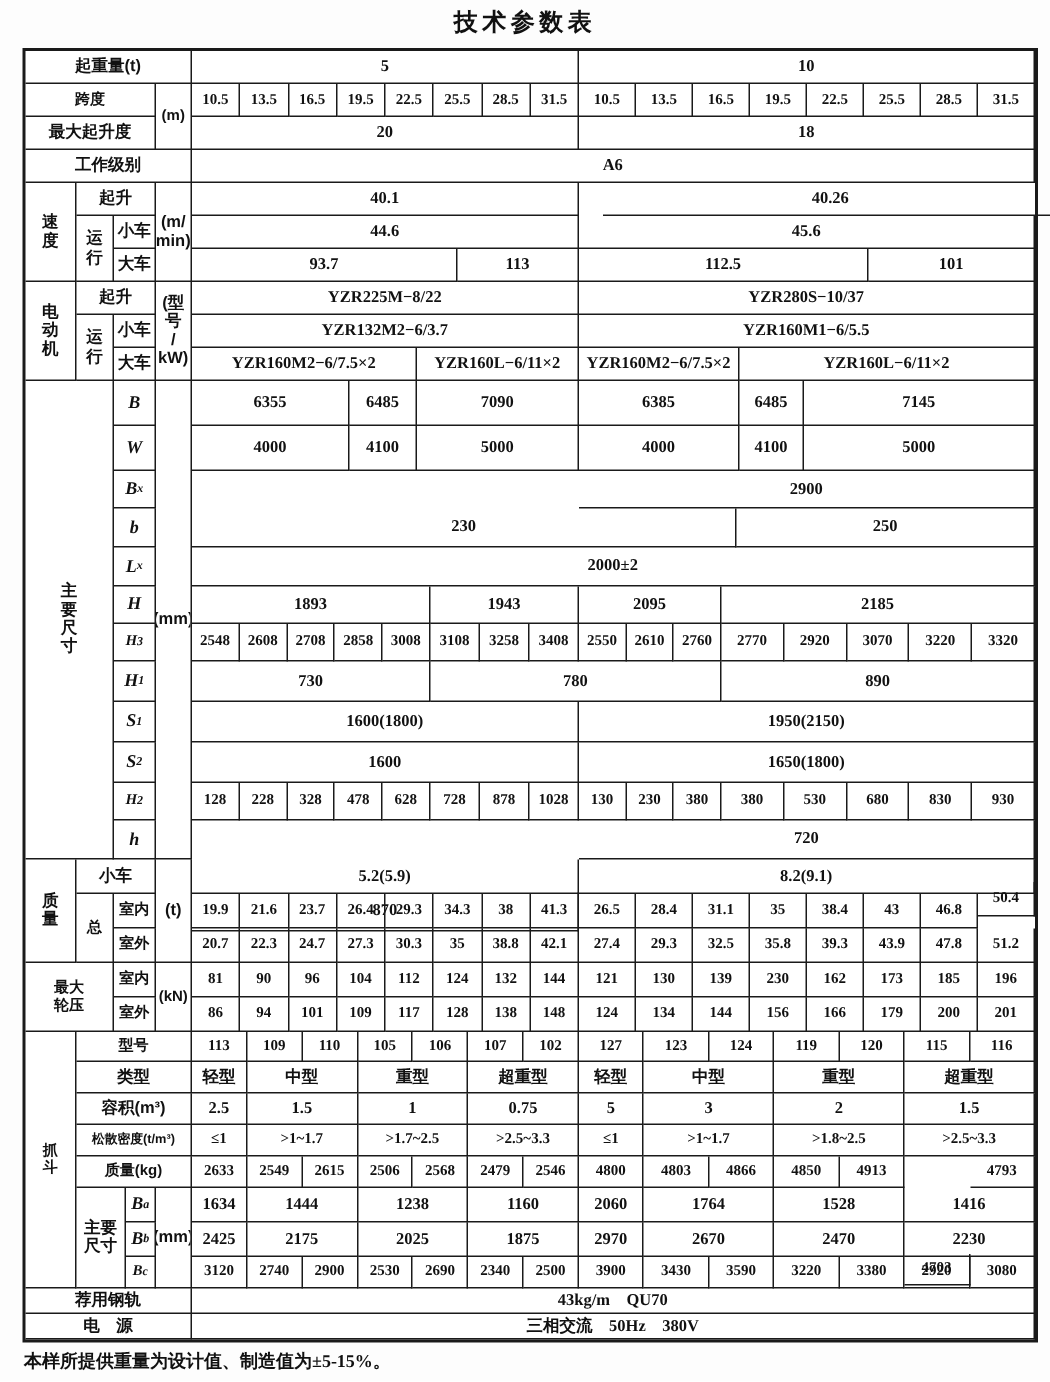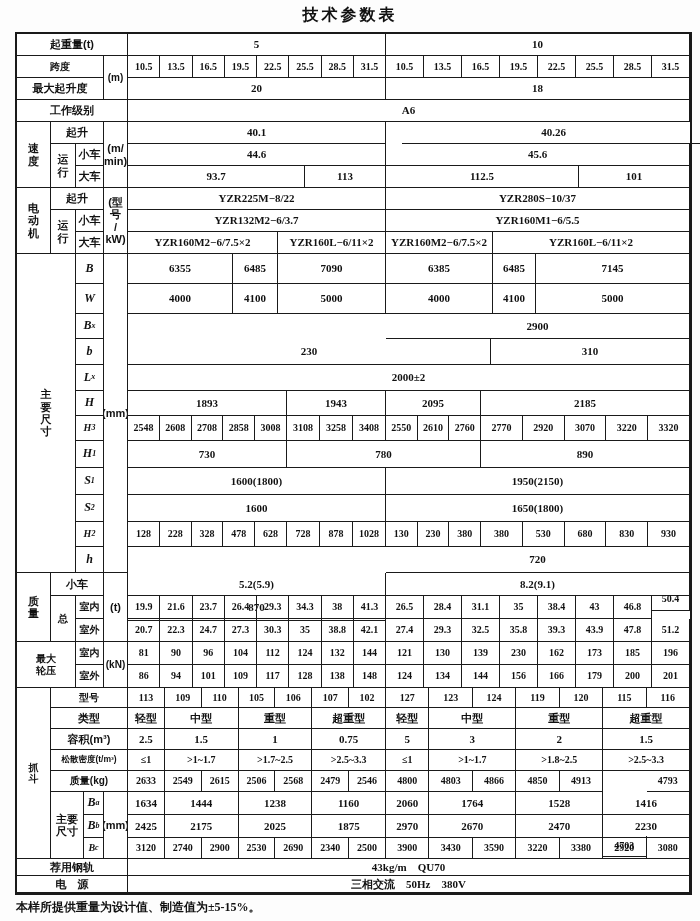--- a/index.html
+++ b/index.html
@@ -105,21 +105,21 @@
       <div class="cell" style="left: 111px; top: 250px; width: 105px; height: 30px;">4000</div>
       <div class="cell" style="left: 216px; top: 250px; width: 45px; height: 30px;">4100</div>
       <div class="cell" style="left: 261px; top: 250px; width: 108px; height: 30px;">5000</div>
       <div class="cell" style="left: 369px; top: 250px; width: 107px; height: 30px;">4000</div>
       <div class="cell" style="left: 476px; top: 250px; width: 43px; height: 30px;">4100</div>
       <div class="cell" style="left: 519px; top: 250px; width: 154px; height: 30px;">5000</div>
       <div class="cell v" style="left: 59px; top: 280px; width: 28px; height: 25px;"><span>B</span><sub>x</sub></div>
       <div class="cell" style="left: 369px; top: 280px; width: 304px; height: 25px;">2900</div>
       <div class="cell v" style="left: 59px; top: 305px; width: 28px; height: 26px;">b</div>
       <div class="cell" style="left: 111px; top: 305px; width: 363px; height: 26px;">230</div>
-      <div class="cell" style="left: 474px; top: 305px; width: 199px; height: 26px;">310</div>
+      <div class="cell" style="left: 474px; top: 305px; width: 199px; height: 26px;">250</div>
       <div class="cell v" style="left: 59px; top: 331px; width: 28px; height: 26px;"><span>L</span><sub>x</sub></div>
       <div class="cell" style="left: 111px; top: 331px; width: 562px; height: 26px;">2000±2</div>
       <div class="cell v" style="left: 59px; top: 357px; width: 28px; height: 25px;">H</div>
       <div class="cell" style="left: 111px; top: 357px; width: 159px; height: 25px;">1893</div>
       <div class="cell" style="left: 270px; top: 357px; width: 99px; height: 25px;">1943</div>
       <div class="cell" style="left: 369px; top: 357px; width: 95px; height: 25px;">2095</div>
       <div class="cell" style="left: 464px; top: 357px; width: 209px; height: 25px;">2185</div>
       <div class="cell v sm" style="left: 59px; top: 382px; width: 28px; height: 25px;"><span>H</span><sub>3</sub></div>
       <div class="cell  sm" style="left: 111px; top: 382px; width: 31.8px; height: 25px;">2548</div>
       <div class="cell  sm" style="left: 142.8px; top: 382px; width: 31.8px; height: 25px;">2608</div>

